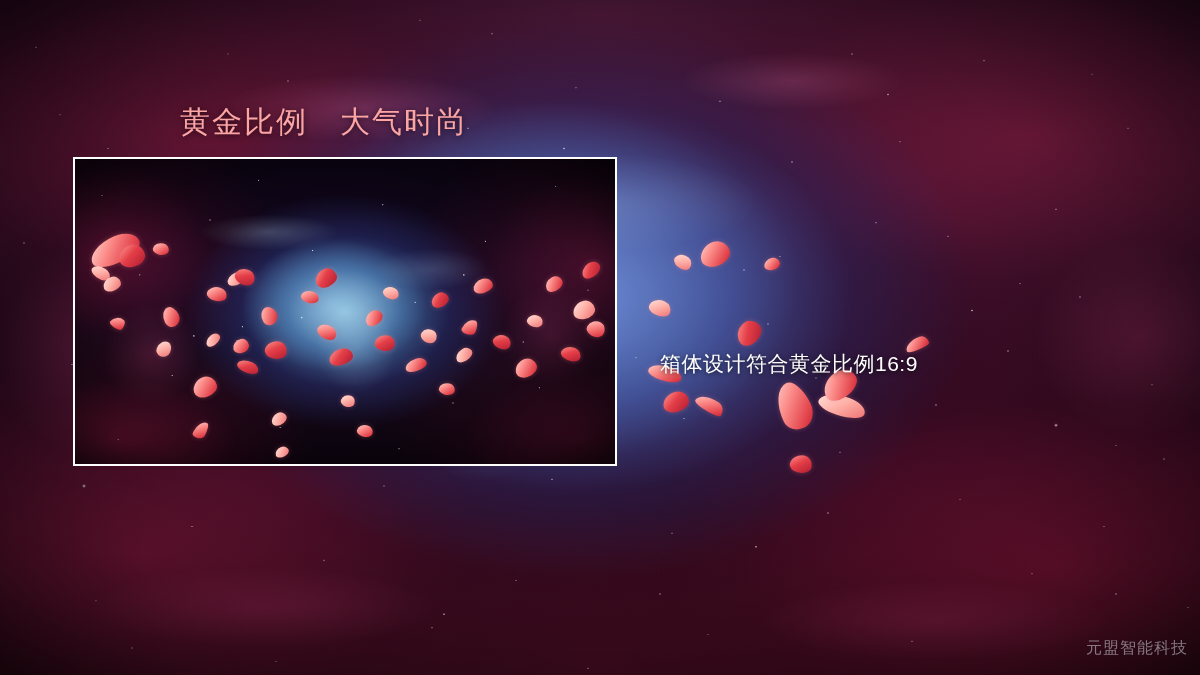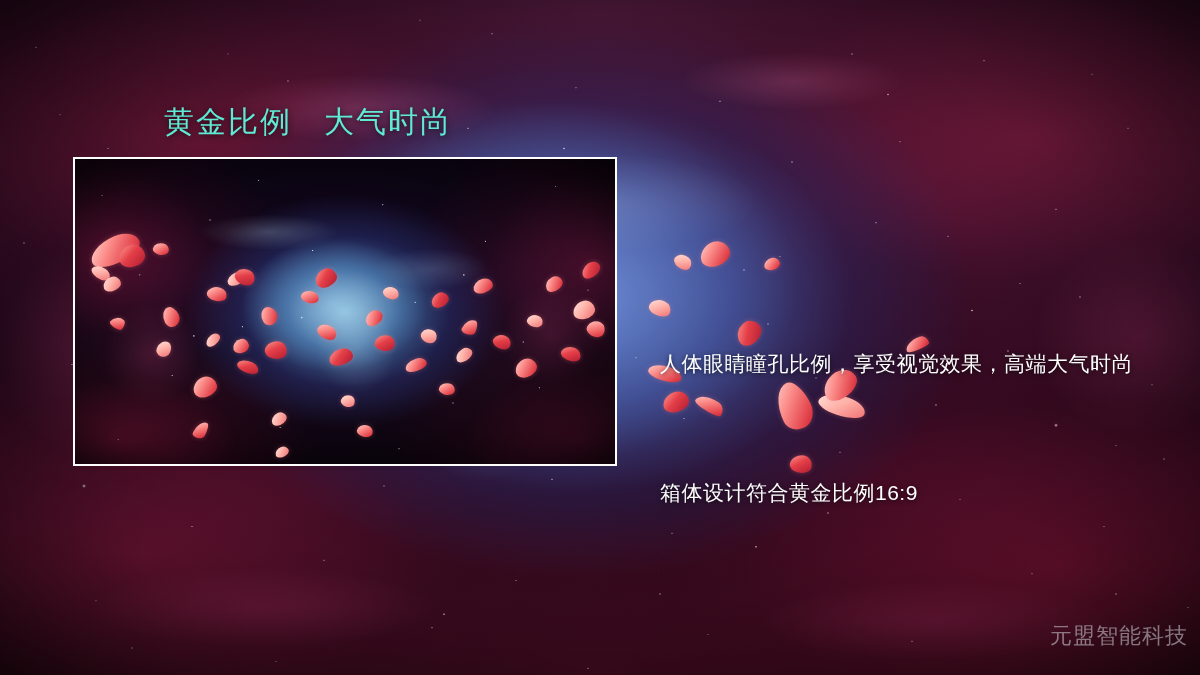--- a/index.html
+++ b/index.html
@@ -234,23 +234,23 @@
   .petal.deep {
     background: linear-gradient(140deg, #ff9a94 0%, #e43f48 45%, #b01b30 100%);
   }
   .petal.sliver {
     border-radius: 70% 30% 65% 35% / 80% 70% 30% 20%;
   }
 
   
   #title {
     position: absolute;
-    left: 164px;
+    left: 180px;
     top: 102px;
-    color: #5eead4;
+    color: #fca5a5;
     font-size: 30px;
     letter-spacing: 2px;
     white-space: pre;
     text-shadow: 0 1px 6px rgba(0,0,0,0.65);
   }
 
   
   #body-text {
     position: absolute;
     left: 660px;
@@ -261,23 +261,23 @@
     letter-spacing: 0.5px;
     white-space: pre;
     text-shadow: 0 1px 5px rgba(0,0,0,0.70);
   }
   #body-text .line { display: block; }
 
   
   #watermark {
     position: absolute;
     right: 12px;
-    bottom: 24px;
+    bottom: 16px;
     color: rgba(200,198,205,0.58);
-    font-size: 22px;
+    font-size: 16px;
     letter-spacing: 1px;
     white-space: pre;
   }
 </style>
 </head>
 <body>
 
 <div id="slide">
 
   <div class="nebula-layer bg-base"></div>
@@ -349,19 +349,18 @@
     <div class="petal pale" style="left:498px;top:142px;width:22px;height:18px;transform:rotate(-12deg);"></div>
     <div class="petal" style="left:512px;top:162px;width:18px;height:16px;transform:rotate(30deg);"></div>
     <div class="petal deep" style="left:506px;top:104px;width:20px;height:14px;transform:rotate(-34deg);"></div>
     <div class="petal" style="left:282px;top:266px;width:16px;height:12px;transform:rotate(16deg);"></div>
     <div class="petal pale" style="left:200px;top:288px;width:14px;height:10px;transform:rotate(-22deg);"></div>
   </div>
 
   <div id="title">黄金比例　大气时尚</div>
 
   <div id="body-text">
-    <span class="line">人体眼睛瞳孔比例，享受视觉效果，高端大气时尚</span>
     <span class="line">箱体设计符合黄金比例16:9</span>
   </div>
 
   <div id="watermark">元盟智能科技</div>
 
 </div>
 
 </body></html>

